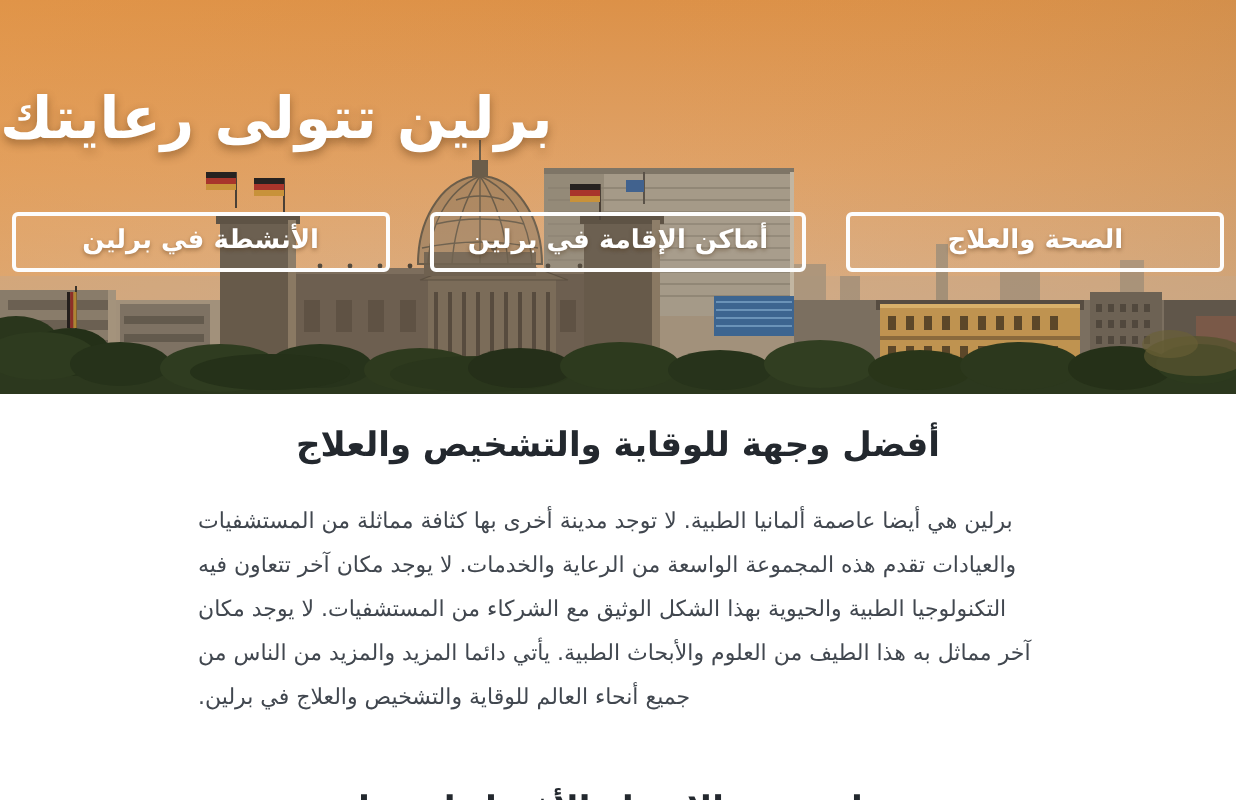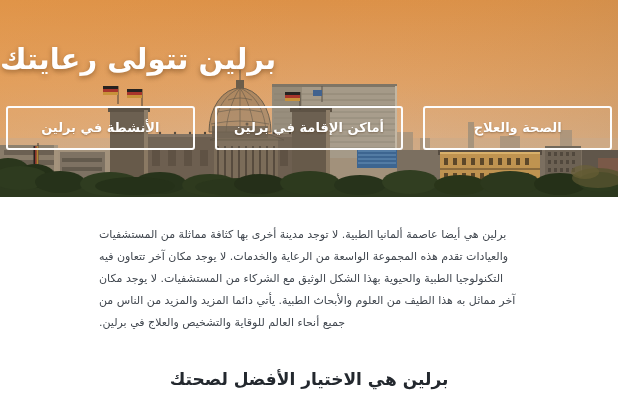--- a/index.html
+++ b/index.html
@@ -39,21 +39,21 @@
     position: absolute;
     top: 106px;
     left: 6px;
     right: 6px;
     display: flex;
     gap: 20px;
     direction: rtl;
   }
   .hero-btn {
     flex: 1;
-    height: 44px;
+    height: 30px;
     background: rgba(255,255,255,0.04);
     border: 2px solid #fdfdfd;
     border-radius: 3px;
     color: #ffffff;
     font-family: "DejaVu Sans", sans-serif;
     font-size: 13px;
     font-weight: 700;
     text-align: center;
     line-height: 26px;
     cursor: pointer;
@@ -322,17 +322,18 @@
     <h1 class="hero-title">برلين تتولى رعايتك</h1>
 
     <div class="hero-buttons">
       <button class="hero-btn">الصحة والعلاج</button>
       <button class="hero-btn">أماكن الإقامة في برلين</button>
       <button class="hero-btn">الأنشطة في برلين</button>
     </div>
   </div>
 
   <div class="content">
+    <h2 class="section-heading">أفضل وجهة للوقاية والتشخيص والعلاج</h2>
     <p class="section-body">برلين هي أيضا عاصمة ألمانيا الطبية. لا توجد مدينة أخرى بها كثافة مماثلة من المستشفيات والعيادات تقدم هذه المجموعة الواسعة من الرعاية والخدمات. لا يوجد مكان آخر تتعاون فيه التكنولوجيا الطبية والحيوية بهذا الشكل الوثيق مع الشركاء من المستشفيات. لا يوجد مكان آخر مماثل به هذا الطيف من العلوم والأبحاث الطبية. يأتي دائما المزيد والمزيد من الناس من جميع أنحاء العالم للوقاية والتشخيص والعلاج في برلين.</p>
     <h2 class="section-heading second">برلين هي الاختيار الأفضل لصحتك</h2>
   </div>
 
 </div>
 
 </body></html>

